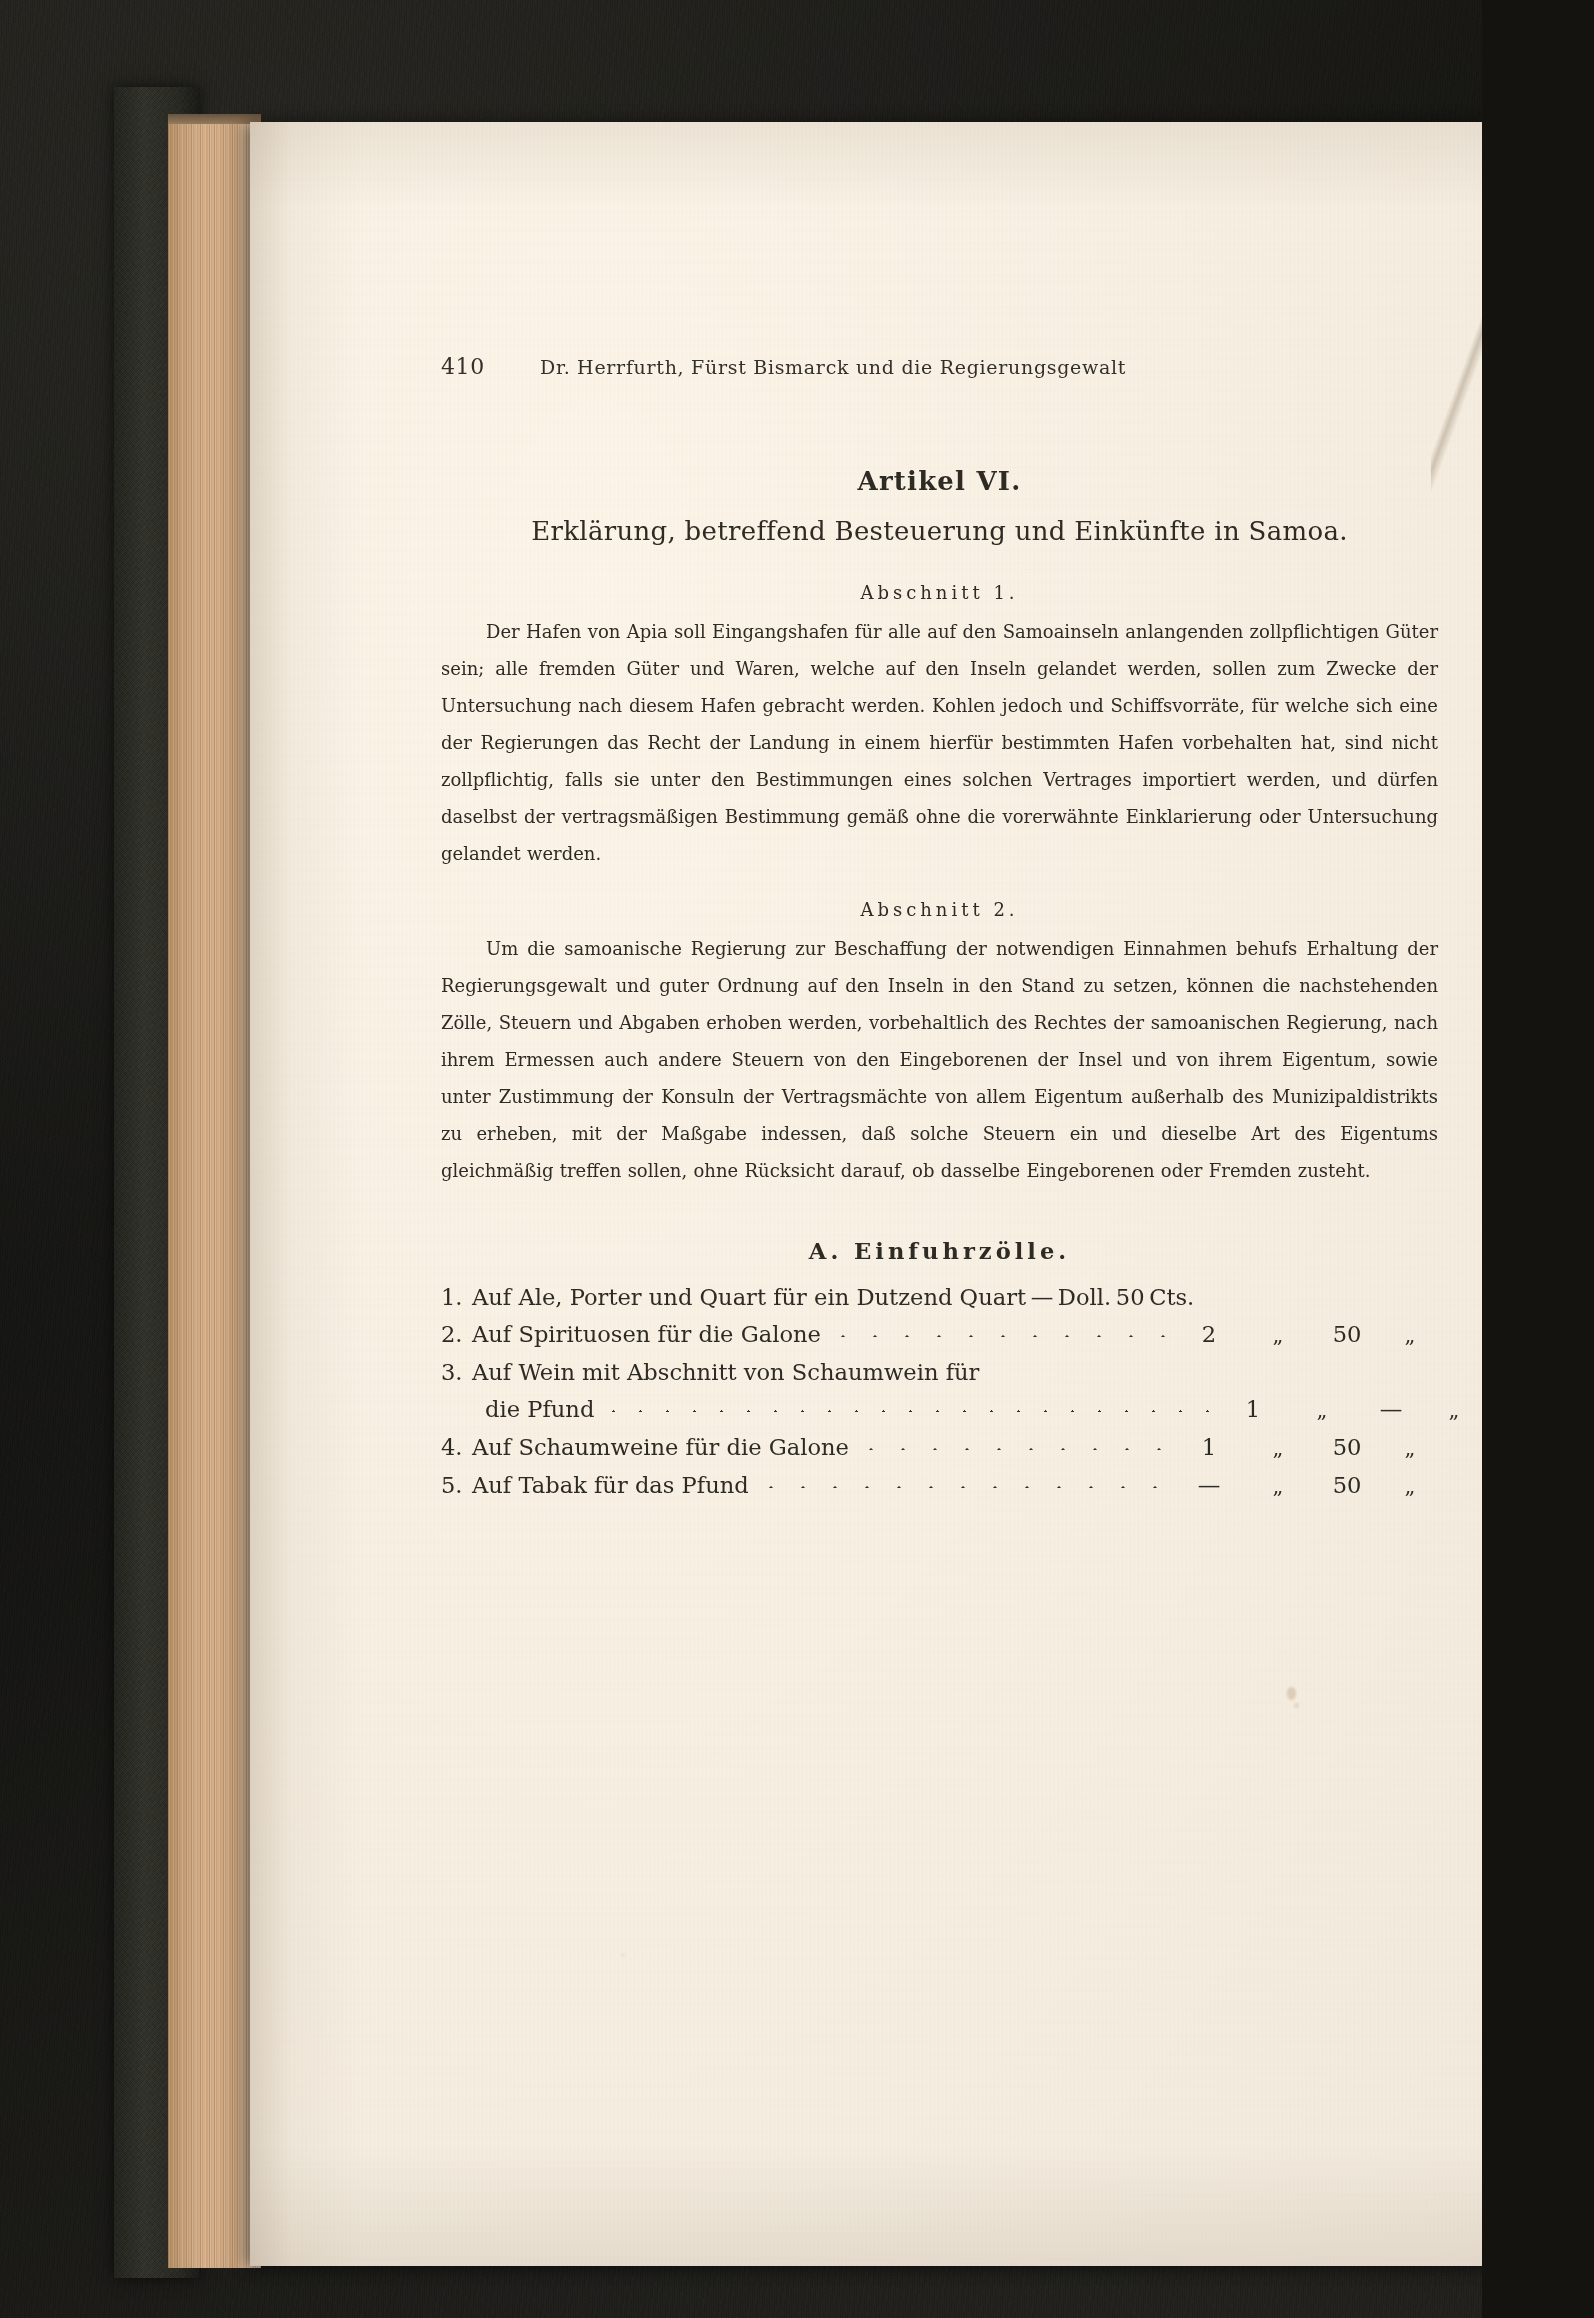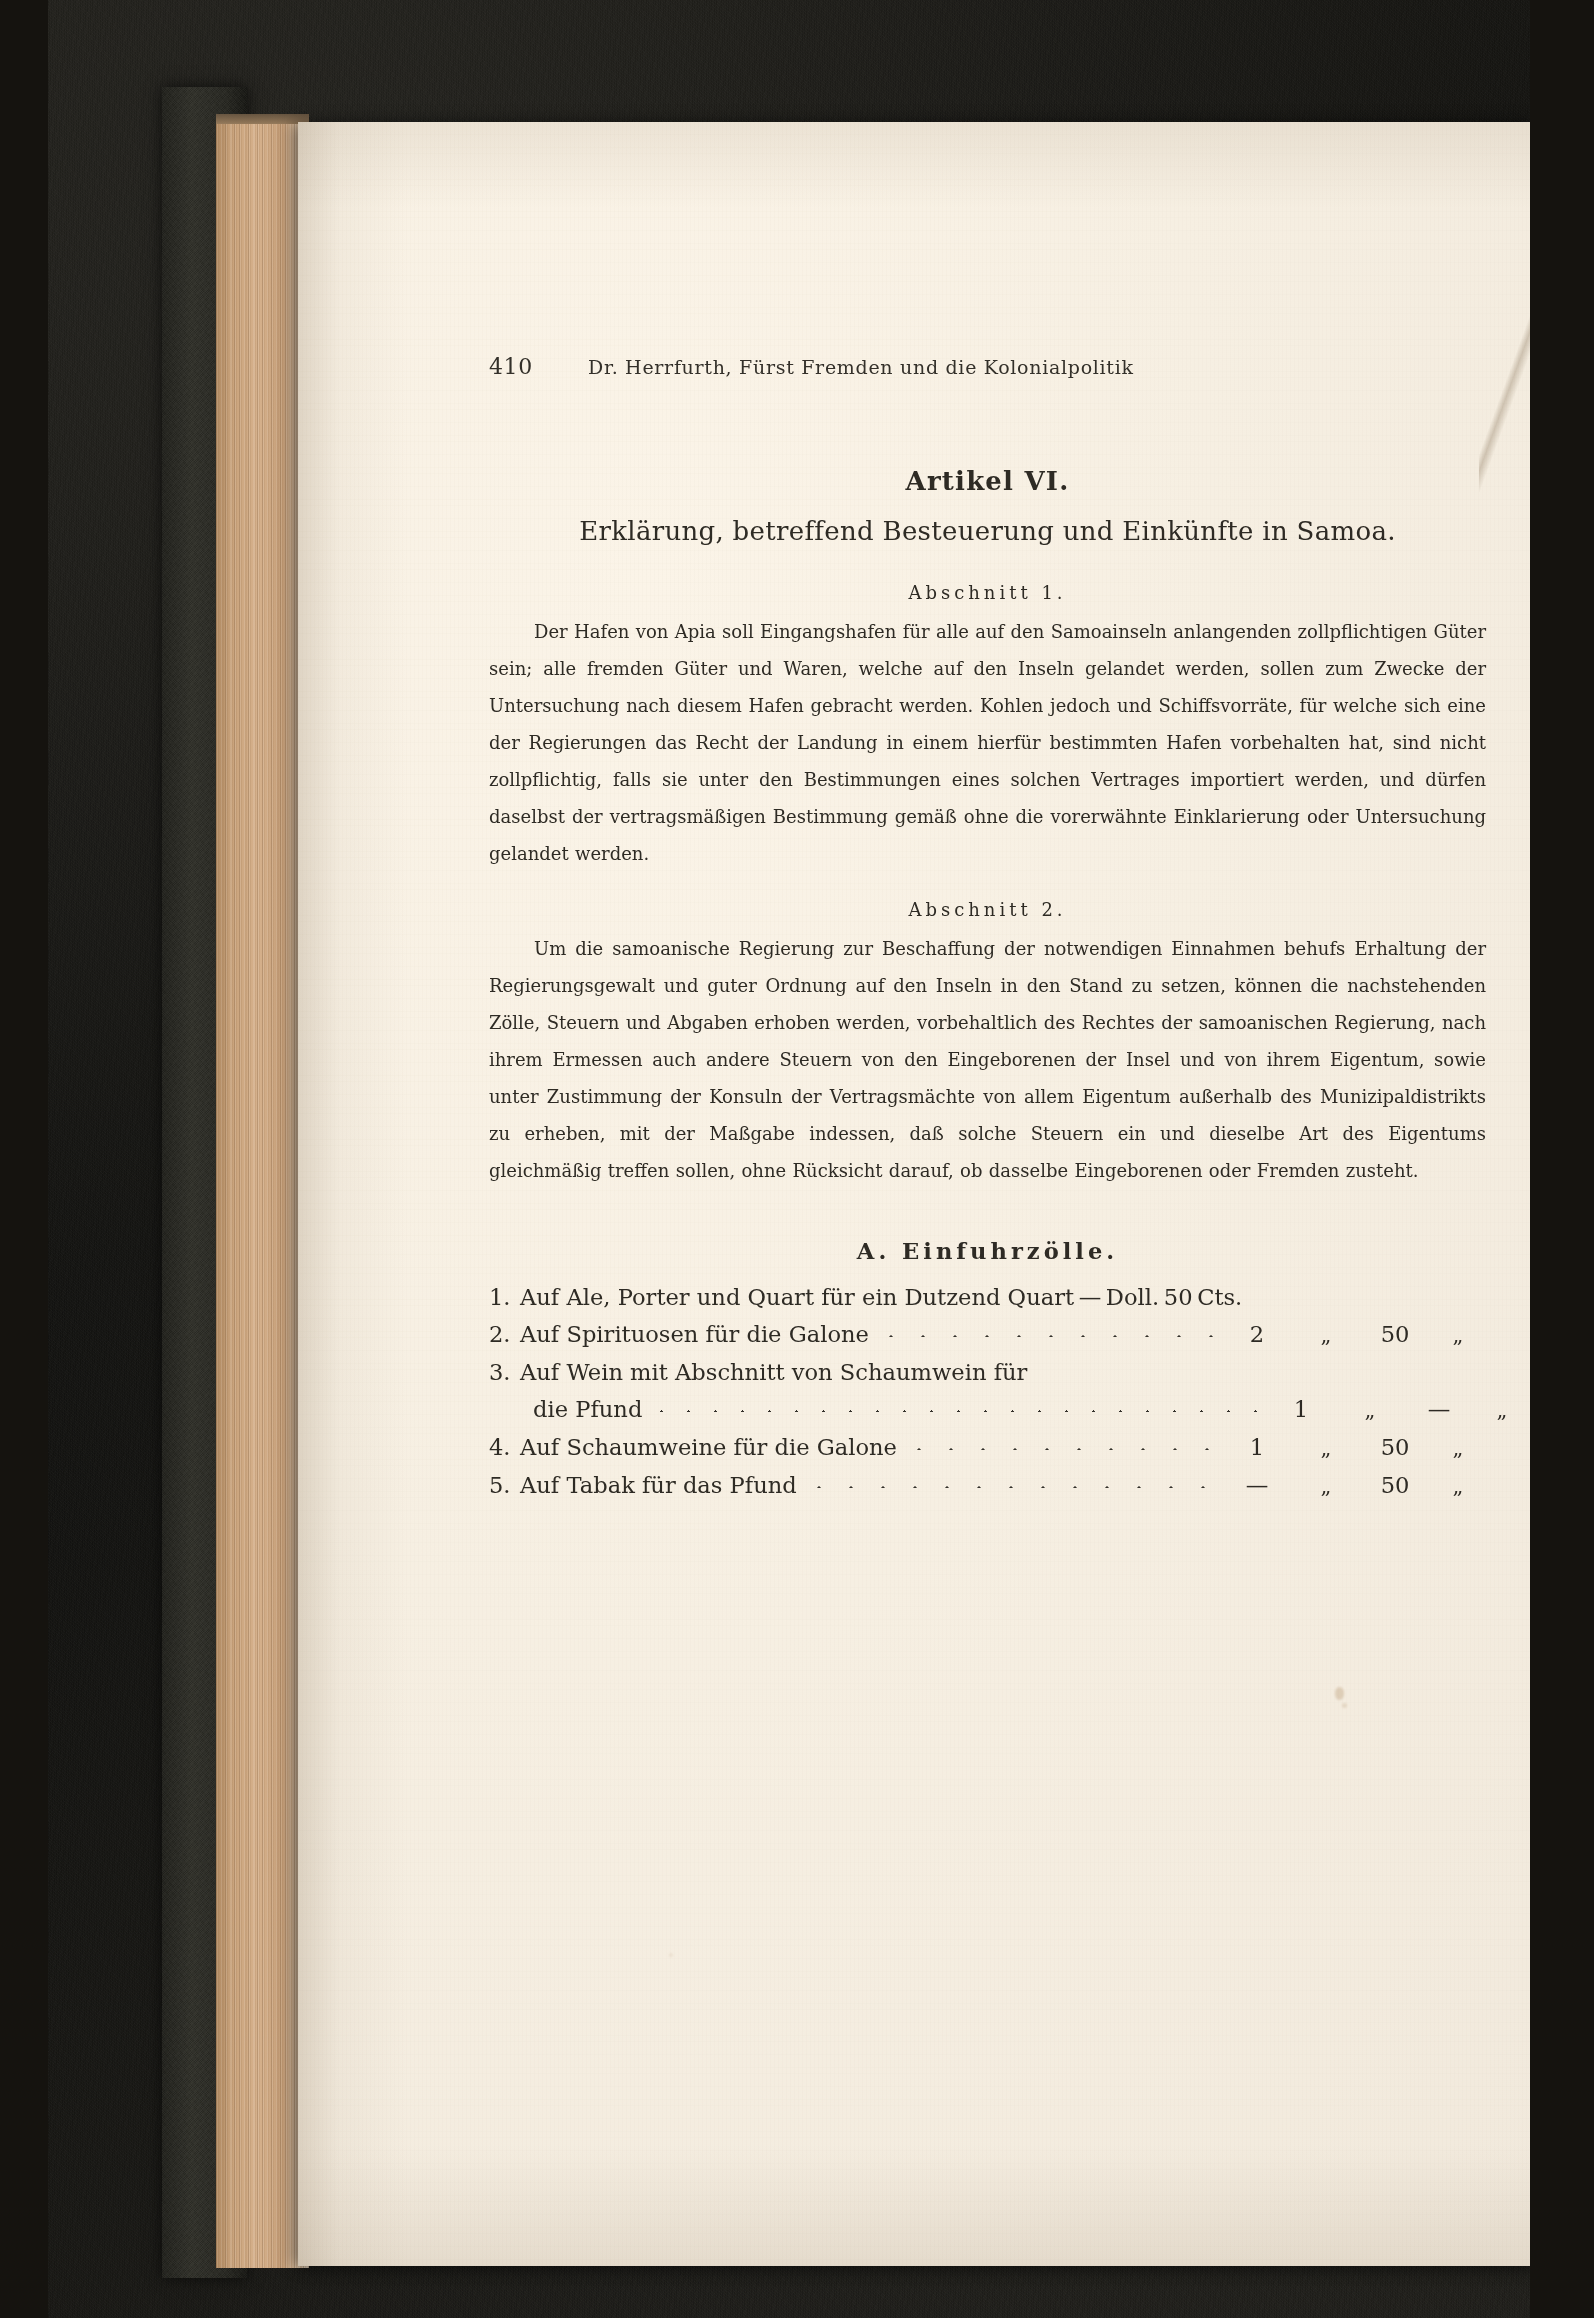--- a/index.html
+++ b/index.html
@@ -4,21 +4,21 @@
 <title>Scanned book page 410</title>
 <style>
   html,body{margin:0;padding:0;}
   body{
     width:1594px;height:2319px;overflow:hidden;
     background:#15130f;
     font-family:"DejaVu Serif","Liberation Serif",serif;
   }
 
   
-  .scan{position:relative;width:1482px;height:2319px;overflow:hidden;margin-left:48px;}
+  .scan{position:relative;width:1482px;height:2319px;overflow:hidden;}
 
   
   .cover-bg{
     position:absolute;inset:0;
     background:
       radial-gradient(circle at 18% 12%, rgba(90,88,80,.22), transparent 55%),
       radial-gradient(circle at 72% 84%, rgba(70,70,66,.18), transparent 60%),
       linear-gradient(160deg,#1b1a16 0%,#121210 45%,#1d1c18 100%);
   }
   .cover-grain{
@@ -194,21 +194,21 @@
     <div class="leaf-shade"></div>
     <div class="spot s1"></div>
     <div class="spot s2"></div>
     <div class="spot s3"></div>
     <div class="spot s4"></div>
 
     <div class="typeblock ink">
 
       <div class="runhead">
         <span class="folio fraktur">410</span>
-        <span class="rtitle fraktur">Dr. Herrfurth, Fürst Fremden und die Kolonialpolitik</span>
+        <span class="rtitle fraktur">Dr. Herrfurth, Fürst Bismarck und die Regierungsgewalt</span>
       </div>
 
       <h1 class="art fraktur">Artikel VI.</h1>
 
       <h2 class="decl fraktur">Erklärung, betreffend Besteuerung und Einkünfte in Samoa.</h2>
 
       <h3 class="sect fraktur">Abschnitt 1.</h3>
       <p class="body fraktur">Der Hafen von Apia soll Eingangshafen für alle auf den Samoainseln anlangenden zollpflichtigen Güter sein; alle fremden Güter und Waren, welche auf den Inseln gelandet werden, sollen zum Zwecke der Untersuchung nach diesem Hafen gebracht werden. Kohlen jedoch und Schiffsvorräte, für welche sich eine der Regierungen das Recht der Landung in einem hierfür bestimmten Hafen vorbehalten hat, sind nicht zollpflichtig, falls sie unter den Bestimmungen eines solchen Vertrages importiert werden, und dürfen daselbst der vertragsmäßigen Bestimmung gemäß ohne die vorerwähnte Einklarierung oder Untersuchung gelandet werden.</p>
 
       <h3 class="sect fraktur">Abschnitt 2.</h3>

